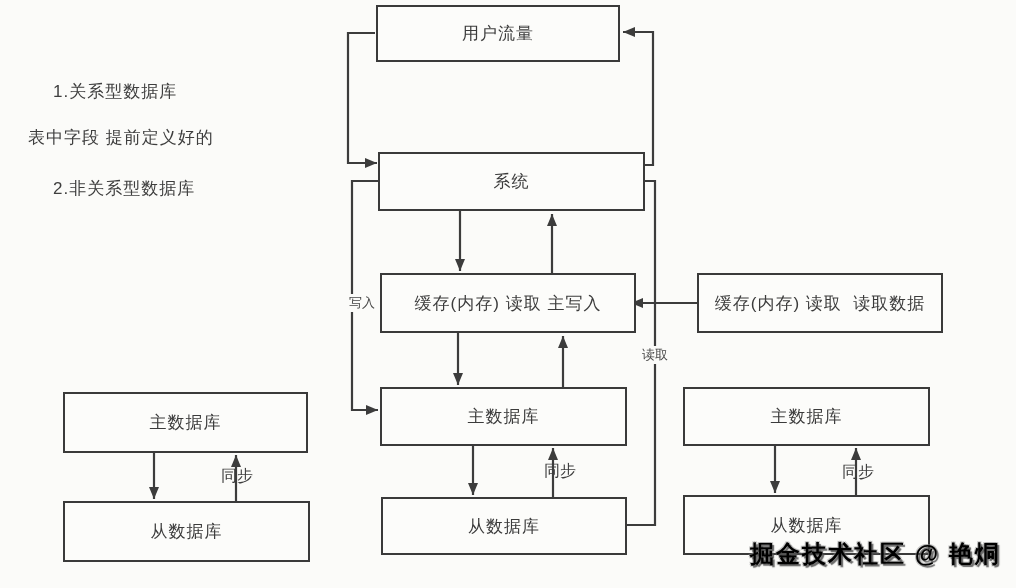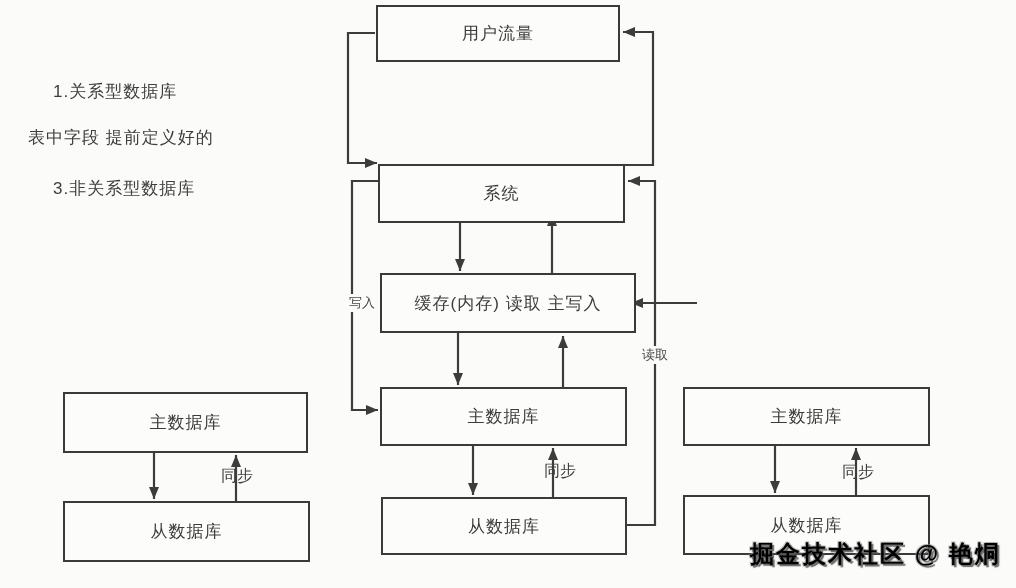--- a/index.html
+++ b/index.html
@@ -108,28 +108,31 @@
     <polyline class="wire" points="154,453 154,499" marker-end="url(#arrow)"></polyline>
     <polyline class="wire" points="236,501 236,455" marker-end="url(#arrow)"></polyline>
     <polyline class="wire" points="775,446 775,493" marker-end="url(#arrow)"></polyline>
     <polyline class="wire" points="856,495 856,448" marker-end="url(#arrow)"></polyline>
   </svg>
 
   <div class="node" style="left:376px; top:5px; width:244px; height:57px;">
     <span class="node-label">用户流量</span>
   </div>
 
-  <div class="node" style="left:378px; top:164px; width:247px; height:59px;">
+  <div class="node" style="left:378px; top:152px; width:267px; height:59px;">
     <span class="node-label">系统</span>
   </div>
 
   <div class="node" style="left:380px; top:273px; width:256px; height:60px;text-align:center;">
     <span class="node-label">缓存(内存) 读取 主写入</span>
   </div>
 
+  <div class="node" style="left:697px; top:273px; width:246px; height:60px;">
+    <span class="node-label">缓存(内存) 读取  读取数据</span>
+  </div>
 
   <div class="node" style="left:63px; top:392px; width:245px; height:61px;">
     <span class="node-label">主数据库</span>
   </div>
 
   <div class="node" style="left:63px; top:501px; width:247px; height:61px;">
     <span class="node-label">从数据库</span>
   </div>
 
   <div class="node" style="left:380px; top:387px; width:247px; height:59px;">
@@ -143,21 +146,21 @@
   <div class="node" style="left:683px; top:387px; width:247px; height:59px;">
     <span class="node-label">主数据库</span>
   </div>
 
   <div class="node" style="left:683px; top:495px; width:247px; height:60px;">
     <span class="node-label">从数据库</span>
   </div>
 
   <span class="note" style="left:53px; top:80px;">1.关系型数据库</span>
   <span class="note" style="left:28px; top:126px;">表中字段 提前定义好的</span>
-  <span class="note" style="left:53px; top:177px;">3.非关系型数据库</span>
+  <span class="note" style="left:53px; top:177px;">2.非关系型数据库</span>
 
   <span class="edge-label" style="left:336px; top:294px;margin-left:12px;">写入</span>
   <span class="edge-label" style="left:641px; top:346px;">读取</span>
   <span class="edge-label sync-label" style="left:172px; top:466px;">同步</span>
   <span class="edge-label sync-label" style="left:495px; top:461px;">同步</span>
   <span class="edge-label sync-label" style="left:793px; top:462px;">同步</span>
 
   <div class="watermark">掘金技术社区 @ 艳烔</div>
 
 </div>

